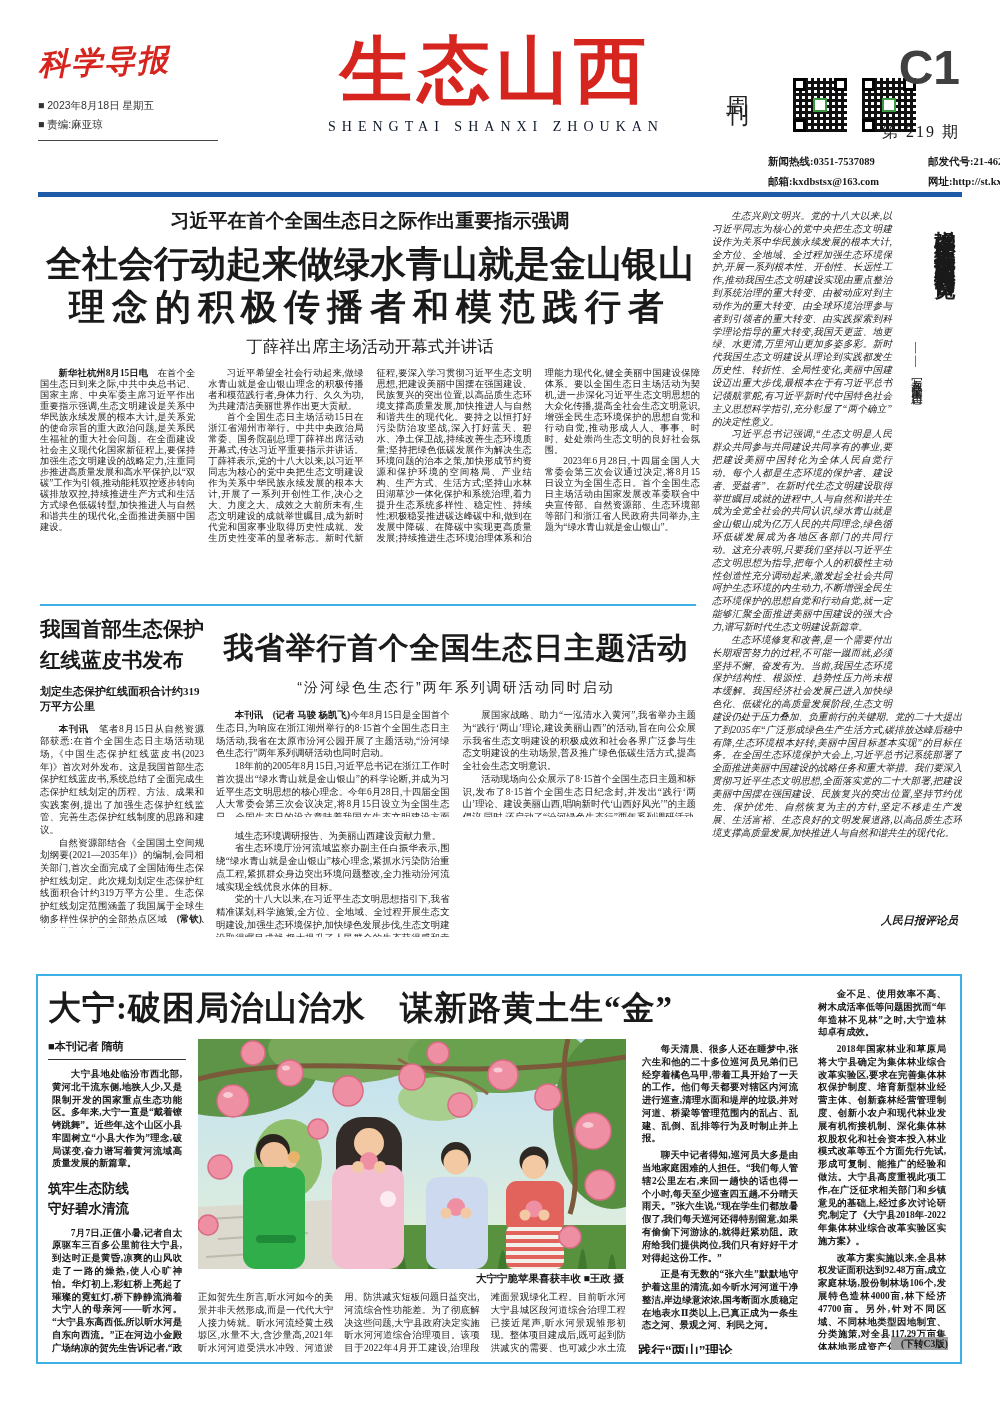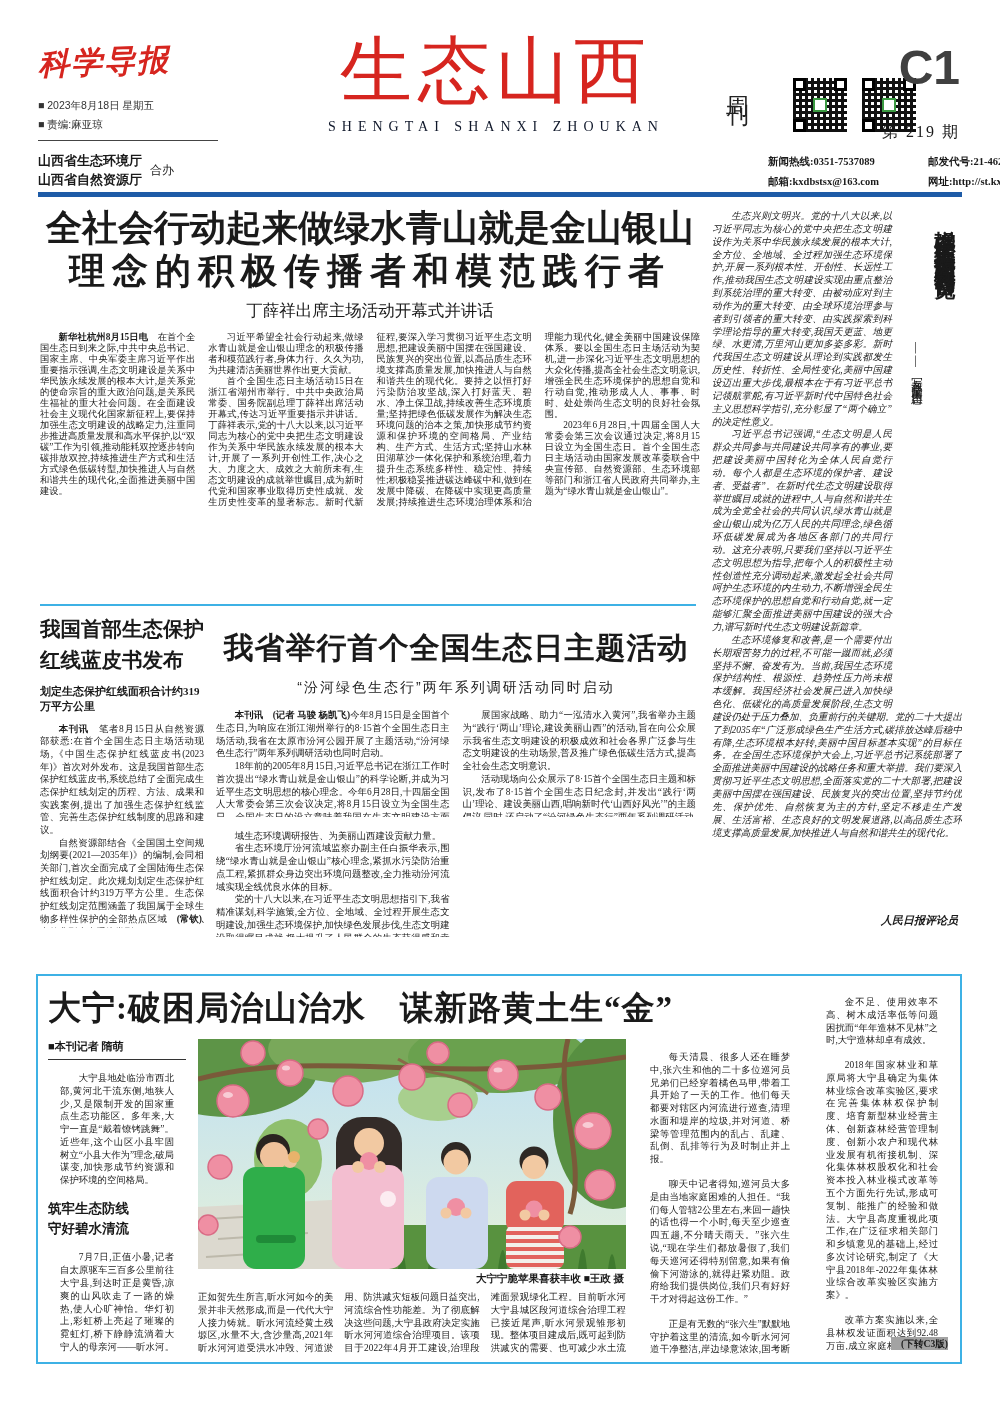--- a/index.html
+++ b/index.html
@@ -9,21 +9,21 @@
   .masthead{position:absolute;left:38px;top:26px;width:924px;height:162px;}
   .mh-left{position:absolute;left:0;top:14px;width:210px;}
   .mh-logo{font-family:"DejaVu Serif",serif;font-style:italic;font-weight:bold;font-size:31px;
            color:#d6251f;transform:rotate(-2deg);letter-spacing:2px;}
   .mh-meta{margin-top:14px;font-size:10.5px;color:#333;font-family:"Liberation Sans",sans-serif;line-height:1.8;}
   .mh-rule{border:none;border-top:1px solid #444;margin:6px 0 10px 0;width:180px;}
   .mh-orgs{display:flex;align-items:center;gap:8px;font-size:13px;font-weight:bold;}
   .mh-orgs .lines{line-height:1.5;}
   .mh-orgs .suffix{font-size:12px;font-weight:normal;}
   .mh-center{position:absolute;left:238px;top:6px;width:440px;text-align:center;}
-  .mh-title{font-size:72px;font-weight:normal;color:#d6251f;letter-spacing:6px;line-height:1.1;
+  .mh-title{font-size:72px;font-weight:bold;color:#d6251f;letter-spacing:6px;line-height:1.1;
             font-family:"Liberation Serif",serif;}
   .mh-pinyin{margin-top:8px;font-size:14px;color:#0f172a;letter-spacing:6px;font-family:"Liberation Serif",serif;}
   .mh-weekly{position:absolute;left:684px;top:52px;writing-mode:vertical-rl;font-size:23px;letter-spacing:8px;color:#222;}
   .qr{position:absolute;top:52px;width:54px;height:54px;background:
       repeating-linear-gradient(0deg,#111 0 3px,transparent 3px 6px),
       repeating-linear-gradient(90deg,#111 0 3px,#fff 3px 6px);outline:3px solid #fff;}
   .qr .fnd{position:absolute;width:13px;height:13px;border:3px solid #000;background:#fff;box-sizing:border-box;}
   .qr .f1{left:0;top:0}.qr .f2{right:0;top:0}.qr .f3{left:0;bottom:0}
   .qr .logo{position:absolute;left:20px;top:20px;width:14px;height:14px;background:#fff;border:2px solid #3b9a42;box-sizing:border-box;}
   .qr1{left:755px}.qr2{left:824px}
@@ -74,21 +74,21 @@
                box-shadow:inset 0 0 0 2px #cfe8b8;}
   .banner-icon{position:absolute;left:2px;top:-6px;}
   
   .daning{position:absolute;left:36px;top:974px;width:926px;height:390px;border:2px solid #3db1e5;
           box-sizing:border-box;padding:8px 10px;display:grid;grid-template-columns:1fr 136px;gap:12px;overflow:hidden;}
   .dn-main{overflow:hidden;}
   .dn-h1{text-align:left;font-weight:900;font-size:33px;font-family:"Liberation Serif",serif;
          letter-spacing:1px;margin:2px 0 8px;}
   .dn-row{display:grid;grid-template-columns:138px 428px 1fr;gap:12px;height:318px;overflow:hidden;}
   .dn-col{font-size:9.4px;line-height:1.36;text-align:justify;overflow:hidden;position:relative;}
-  .dn-col p{margin:12px;text-indent:2em;}
+  .dn-col p{margin:4px;text-indent:2em;font-weight:bold;}
   .dn-byline{font-weight:bold;font-size:11px;border-bottom:1px solid #333;padding-bottom:5px;margin-bottom:8px;}
   .dn-subhead{font-family:"Liberation Sans",sans-serif;font-weight:900;font-size:13.5px;line-height:1.5;margin:9px 0 7px;text-indent:0;}
   .dn-photo-wrap{overflow:hidden;}
   .dn-caption{text-align:right;font-weight:bold;font-size:10.5px;margin:3px 2px 5px 0;}
   .dn-under{display:grid;grid-template-columns:1fr 1fr 1fr;gap:11px;height:66px;overflow:hidden;}
   .dn-under div{font-size:9.4px;line-height:1.36;text-align:justify;overflow:hidden;}
   .dn-cont{position:absolute;right:2px;bottom:0;background:#a3a3a3;padding-left:10px;font-weight:bold;font-size:9.6px;}
   .photo-svg{display:block;width:428px;height:230px;background:#cfe8f5;}
 </style>
 </head>
@@ -97,27 +97,20 @@
 <div class="page">
 
   <header class="masthead">
     <div class="mh-left">
       <div class="mh-logo">科学导报</div>
       <div class="mh-meta">
         <div>■ 2023年8月18日 星期五</div>
         <div>■ 责编:麻亚琼</div>
       </div>
       <hr class="mh-rule">
-      <div class="mh-orgs">
-        <div class="lines">
-          <div>山西省生态环境厅</div>
-          <div>山西省自然资源厅</div>
-        </div>
-        <span class="suffix">合办</span>
-      </div>
     </div>
 
     <div class="mh-center">
       <div class="mh-title">生态山西</div>
       <div class="mh-pinyin">SHENGTAI SHANXI ZHOUKAN</div>
     </div>
 
     <div class="mh-weekly">周刊</div>
 
     <div class="qr qr1">
@@ -140,20 +133,21 @@
       <div>新闻热线:0351-7537089</div>
       <div>邮发代号:21-462</div>
       <div>邮箱:kxdbstsx@163.com</div>
       <div>网址:http://st.kxdb.com</div>
     </div>
   </header>
 
   <div class="bluebar"></div>
 
   <section class="topstory">
+    <div class="ts-kicker">习近平在首个全国生态日之际作出重要指示强调</div>
     <div class="ts-h1">全社会行动起来做绿水青山就是金山银山</div>
     <div class="ts-h2">理念的积极传播者和模范践行者</div>
     <div class="ts-deck">丁薛祥出席主场活动开幕式并讲话</div>
     <div class="ts-body">
       <p class="first"><span class="lead">新华社杭州8月15日电</span><span>　在首个全国生态日到来之际,中共中央总书记、国家主席、中央军委主席习近平作出重要指示强调,生态文明建设是关系中华民族永续发展的根本大计,是关系党的使命宗旨的重大政治问题,是关系民生福祉的重大社会问题。在全面建设社会主义现代化国家新征程上,要保持加强生态文明建设的战略定力,注重同步推进高质量发展和高水平保护,以“双碳”工作为引领,推动能耗双控逐步转向碳排放双控,持续推进生产方式和生活方式绿色低碳转型,加快推进人与自然和谐共生的现代化,全面推进美丽中国建设。</span></p>
       <span class="paras"><p>习近平希望全社会行动起来,做绿水青山就是金山银山理念的积极传播者和模范践行者,身体力行、久久为功,为共建清洁美丽世界作出更大贡献。</p><p>首个全国生态日主场活动15日在浙江省湖州市举行。中共中央政治局常委、国务院副总理丁薛祥出席活动开幕式,传达习近平重要指示并讲话。丁薛祥表示,党的十八大以来,以习近平同志为核心的党中央把生态文明建设作为关系中华民族永续发展的根本大计,开展了一系列开创性工作,决心之大、力度之大、成效之大前所未有,生态文明建设的成就举世瞩目,成为新时代党和国家事业取得历史性成就、发生历史性变革的显著标志。新时代新征程,要深入学习贯彻习近平生态文明思想,把建设美丽中国摆在强国建设、民族复兴的突出位置,以高品质生态环境支撑高质量发展,加快推进人与自然和谐共生的现代化。要持之以恒打好污染防治攻坚战,深入打好蓝天、碧水、净土保卫战,持续改善生态环境质量;坚持把绿色低碳发展作为解决生态环境问题的治本之策,加快形成节约资源和保护环境的空间格局、产业结构、生产方式、生活方式;坚持山水林田湖草沙一体化保护和系统治理,着力提升生态系统多样性、稳定性、持续性;积极稳妥推进碳达峰碳中和,做到在发展中降碳、在降碳中实现更高质量发展;持续推进生态环境治理体系和治理能力现代化,健全美丽中国建设保障体系。要以全国生态日主场活动为契机,进一步深化习近平生态文明思想的大众化传播,提高全社会生态文明意识,增强全民生态环境保护的思想自觉和行动自觉,推动形成人人、事事、时时、处处崇尚生态文明的良好社会氛围。</p><p>2023年6月28日,十四届全国人大常委会第三次会议通过决定,将8月15日设立为全国生态日。首个全国生态日主场活动由国家发展改革委联合中央宣传部、自然资源部、生态环境部等部门和浙江省人民政府共同举办,主题为“绿水青山就是金山银山”。</p></span>
     </div>
   </section>
   <div class="cyan-hr"></div>
 
@@ -205,21 +199,21 @@
   </section>
 
 
   <section class="daning">
     <div class="dn-main">
       <div class="dn-h1">大宁:破困局治山治水　谋新路黄土生“金”</div>
       <div class="dn-row">
 
         <div class="dn-col">
           <div class="dn-byline">■本刊记者 隋萌</div>
-          <span class="paras"><p>大宁县地处临汾市西北部,黄河北干流东侧,地狭人少,又是限制开发的国家重点生态功能区。多年来,大宁一直是“戴着镣铐跳舞”。近些年,这个山区小县牢固树立“小县大作为”理念,破局谋变,加快形成节约资源和保护环境的空间格局。</p></span>
+          <span class="paras"><p>大宁县地处临汾市西北部,黄河北干流东侧,地狭人少,又是限制开发的国家重点生态功能区。多年来,大宁一直是“戴着镣铐跳舞”。近些年,这个山区小县牢固树立“小县大作为”理念,破局谋变,奋力谱写着黄河流域高质量发展的新篇章。</p></span>
           <div class="dn-subhead">
             <div>筑牢生态防线</div>
             <div>守好碧水清流</div>
           </div>
           <span class="paras"><p>7月7日,正值小暑,记者自太原驱车三百多公里前往大宁县,到达时正是黄昏,凉爽的山风吹走了一路的燥热,使人心旷神怡。华灯初上,彩虹桥上亮起了璀璨的霓虹灯,桥下静静流淌着大宁人的母亲河——昕水河。“大宁县东高西低,所以昕水河是自东向西流。”正在河边小金殿广场纳凉的贺先生告诉记者,“政府花大力气治理昕水河,景色美了,环境也好了,住在附近的居民晚饭后都喜欢来这里活动。”</p></span>
         </div>
 
         <div class="dn-photo-wrap">
           <svg class="photo-svg" viewBox="0 0 428 230" preserveAspectRatio="none">
             <defs>

